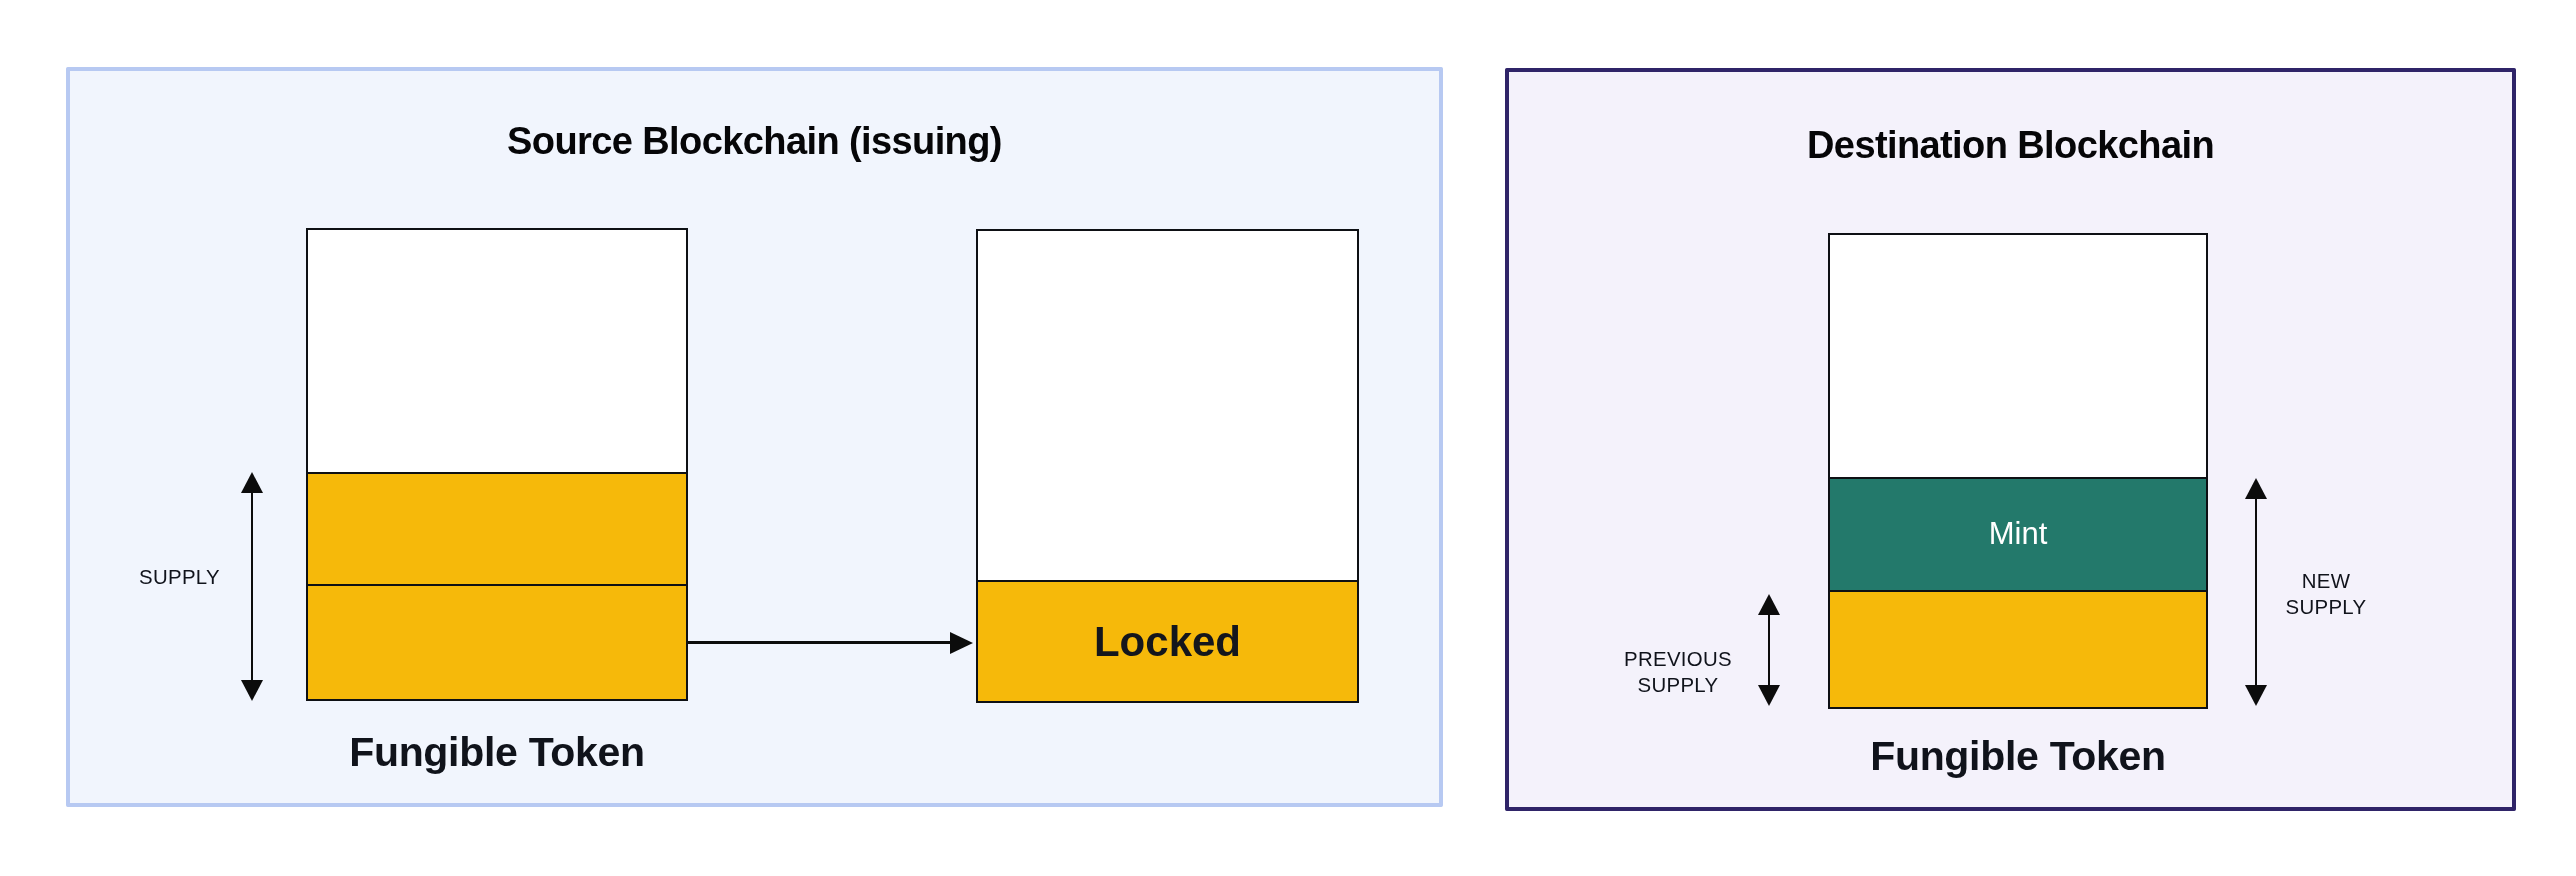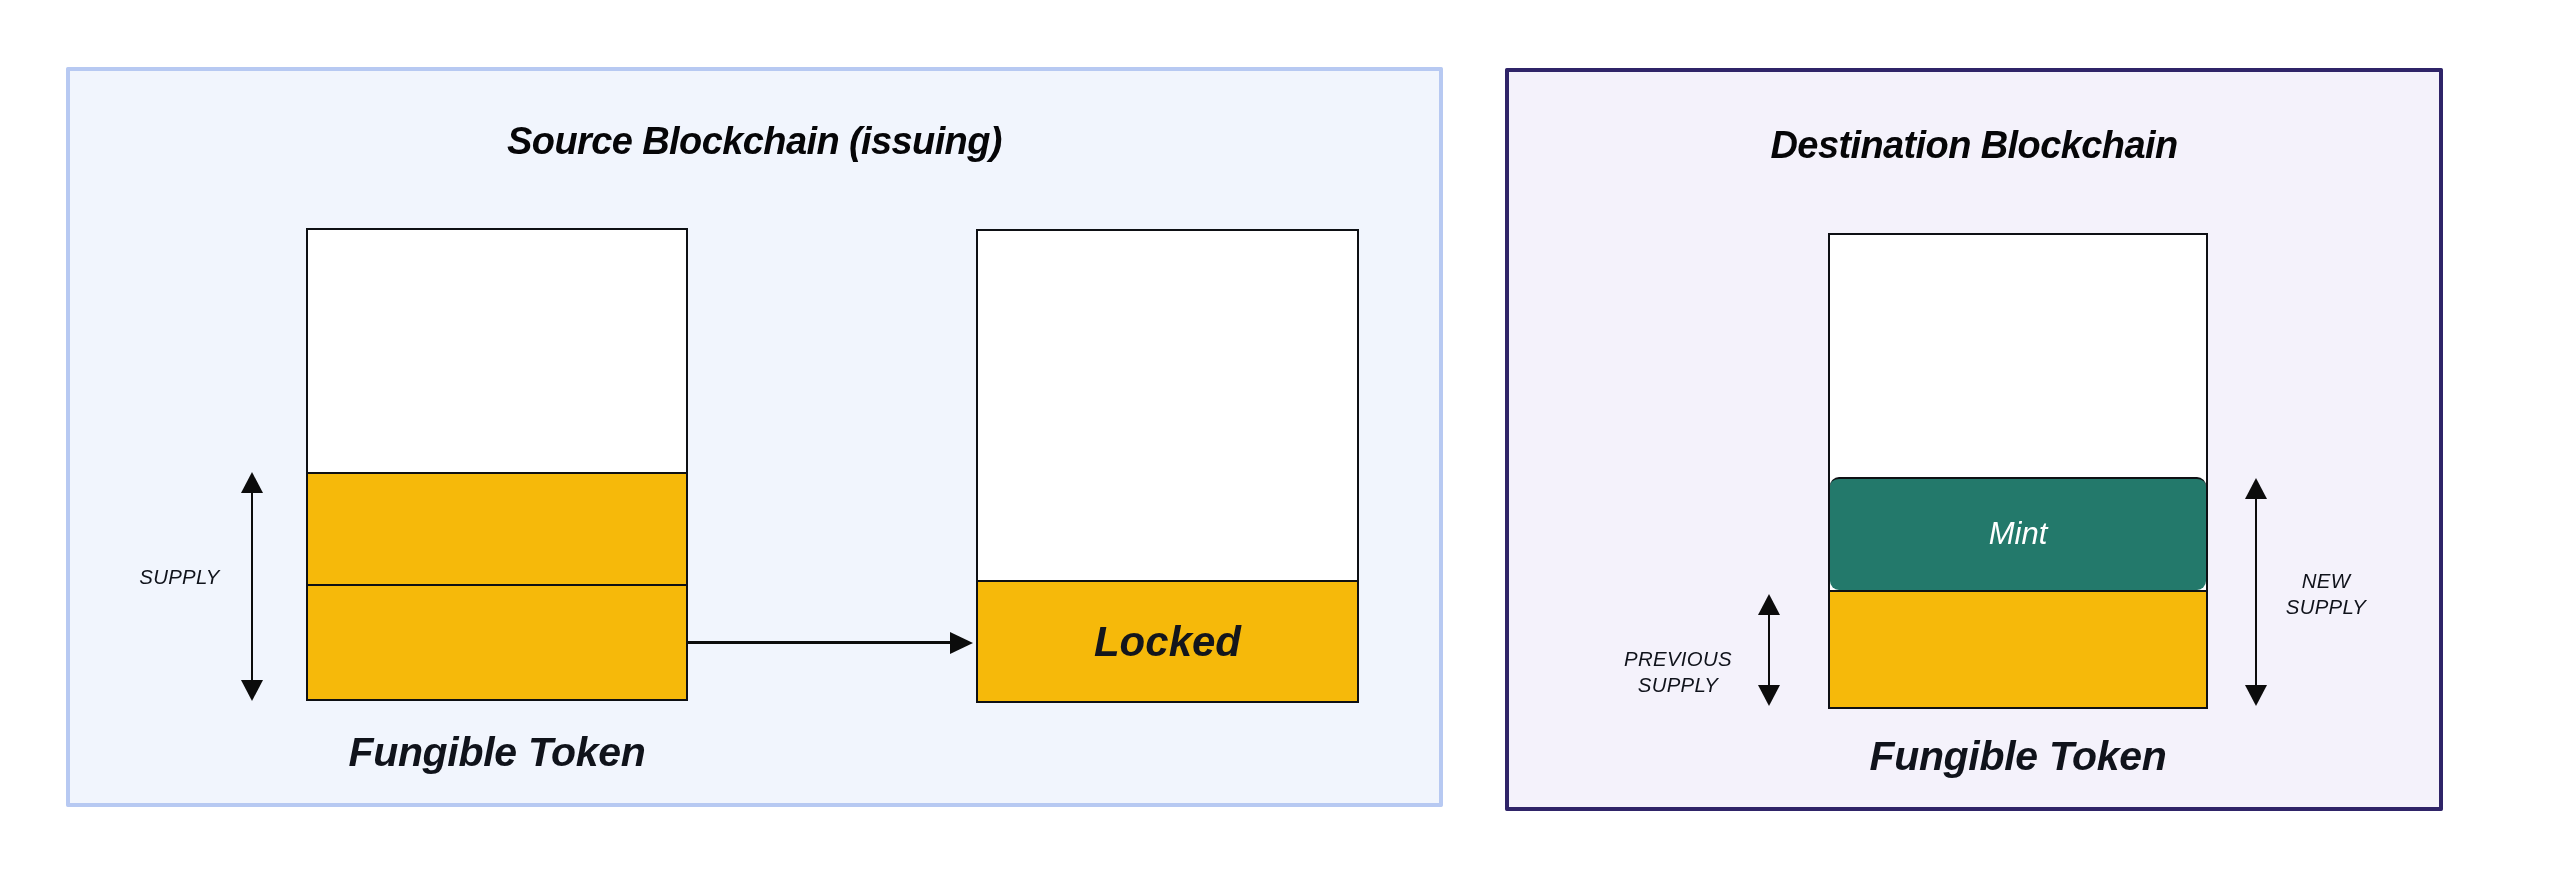--- a/index.html
+++ b/index.html
@@ -3,26 +3,26 @@
 <meta charset="utf-8">
 <style>
   html,body{margin:0;padding:0;}
   body{
     width:2576px;height:877px;
     background:#ffffff;
     font-family:"Liberation Sans", sans-serif;
     position:relative;
     overflow:hidden;
   }
-  #stage{position:absolute;left:0;top:0;width:2576px;height:877px;font-style:italic;}
+  #stage{position:absolute;left:0;top:0;width:2576px;height:877px;}
 
   
   .panel{position:absolute;box-sizing:border-box;border:4.4px solid transparent;}
   .panel-source{left:66px;top:67px;width:1377px;height:740px;border-radius:1.7px;}
-  .panel-dest{left:1505px;top:68px;width:938px;height:743px;border-radius:1.7px;}
+  .panel-dest{left:1505px;top:68px;width:1011px;height:743px;border-radius:1.7px;}
 
   .panel-title{
     position:absolute;left:0;right:0;text-align:center;
     font-size:38px;font-weight:700;letter-spacing:-0.6px;line-height:46px;
   }
   .panel-source .panel-title{top:47px;}
   .panel-dest  .panel-title{top:50px;}
 
   
   .bar{
@@ -121,21 +121,21 @@
     </div>
 
     <div class="v-arrow va-prev">
       <div class="tri-up" style="border-bottom-color: rgb(12, 12, 12);"></div>
       <div class="v-shaft" style="background: rgb(12, 12, 12);"></div>
       <div class="tri-down" style="border-top-color: rgb(12, 12, 12);"></div>
     </div>
 
     <div class="bar bar-dest" style="border-color: rgb(14, 16, 20);">
       <div class="segment" style="height: 51.2%; background: rgb(255, 255, 255);"></div>
-      <div class="segment" style="height: 24%; background: rgb(35, 121, 107); border-radius: 9px;">
+      <div class="segment" style="height: 24%; background: rgb(35, 121, 107);">
         <span class="seg-label-light" style="color: rgb(255, 255, 255);">Mint</span>
       </div>
       <div class="segment" style="height: 24.8%; background: rgb(246, 185, 10);"></div>
     </div>
 
     <div class="v-arrow va-new">
       <div class="tri-up" style="border-bottom-color: rgb(12, 12, 12);"></div>
       <div class="v-shaft" style="background: rgb(12, 12, 12);"></div>
       <div class="tri-down" style="border-top-color: rgb(12, 12, 12);"></div>
     </div>

